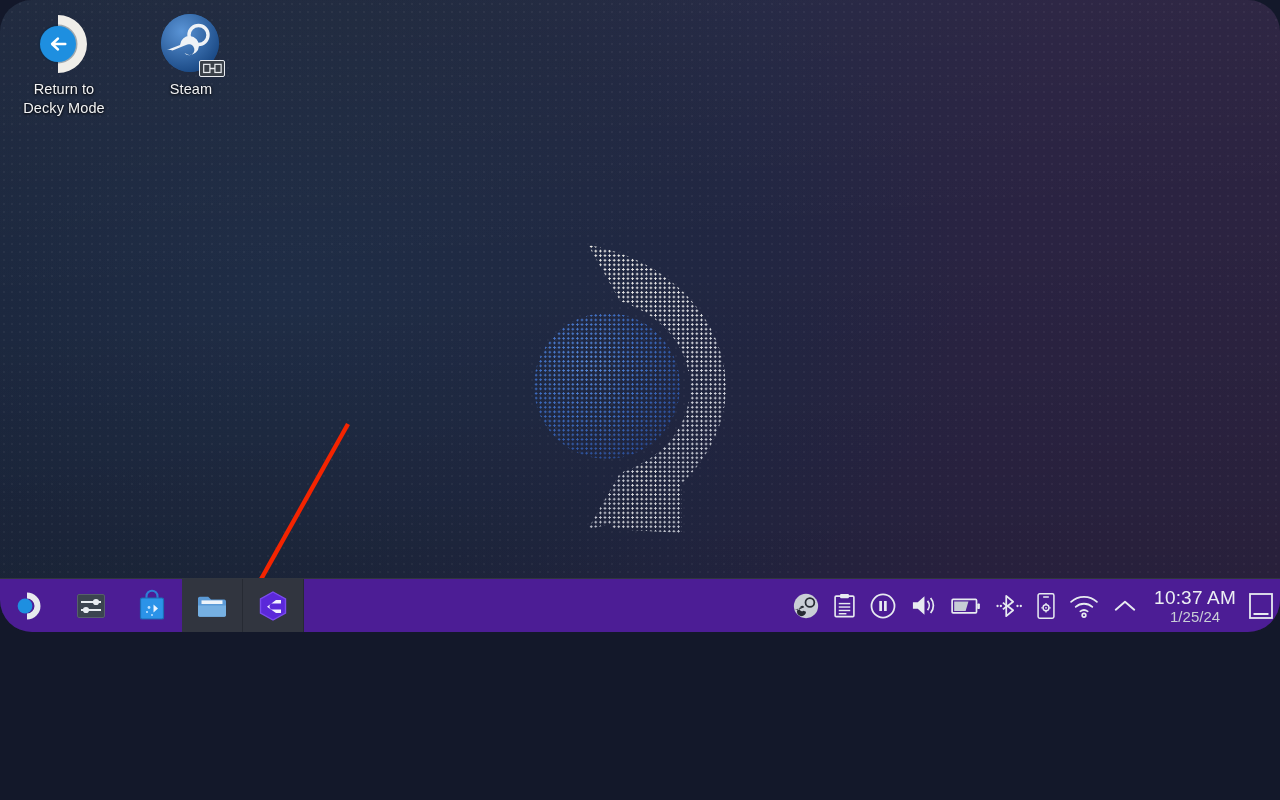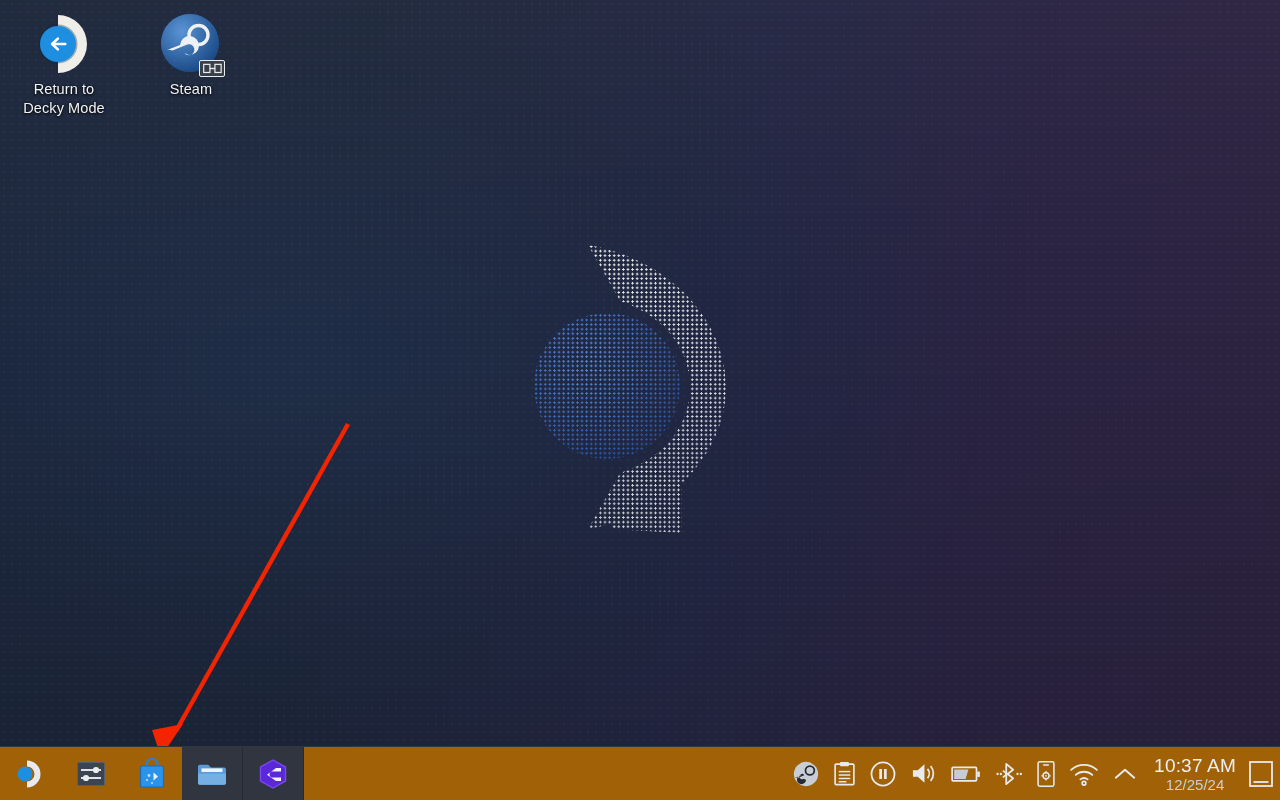--- a/index.html
+++ b/index.html
@@ -2,21 +2,21 @@
 <html><head>
 <meta charset="utf-8">
 <style>
   * { margin:0; padding:0; box-sizing:border-box; }
   html, body {
     width:1280px; height:800px; overflow:hidden;
     font-family:"Liberation Sans", sans-serif;
     background:#13182a;
   }
   #screen {
-    position:relative; width:1280px; height:800px; overflow:hidden;
+    position:relative; width:1280px; height:632px; overflow:hidden;border-radius:32px;
   }
 
   
   #wallpaper {
     position:absolute; inset:0;
     background:
       radial-gradient(ellipse 900px 620px at 23% 46%, rgba(32,48,76,0.70) 0%, rgba(28,40,66,0.30) 48%, rgba(0,0,0,0) 74%),
       linear-gradient(100deg, #1b2539 0%, #1d2639 26%, #232642 55%, #2a2342 76%, #2c2340 100%);
   }
   #wallpaper-dots {
@@ -96,21 +96,21 @@
     background:#3a4048; border:1.3px solid #e9ecf0; border-radius:2px;
     display:flex; align-items:center; justify-content:center;
   }
 
   
   #annotation { position:absolute; inset:0; pointer-events:none; }
 
   
   #taskbar {
     position:absolute; left:0; bottom:0; width:1280px; height:54px;
-    background:#a16207;
+    background:#4c1d95;
     border-top:1px solid #31363f;
     display:flex; align-items:stretch;
   }
   #tb-left { display:flex; align-items:stretch; }
   #tb-spacer { flex:1 1 auto; }
   #tb-right { display:flex; align-items:center; padding-right:2px; }
 
   .launcher-btn {
     width:60px; display:flex; align-items:center; justify-content:center;
     cursor:default;
@@ -347,21 +347,21 @@
       </div>
 
       <div class="tray-btn">
         <svg width="24" height="18" viewBox="0 0 26 18" aria-hidden="true">
           <path d="M3 13 L13 4.5 L23 13" fill="none" stroke="#e7ebf0" stroke-width="2.1" stroke-linecap="round" stroke-linejoin="round"></path>
         </svg>
       </div>
 
       <div id="clock">
         <div class="time">10:37 AM</div>
-        <div class="date">12/25/24</div>
+        <div class="date">1/25/24</div>
       </div>
 
       <div id="peek-btn">
         <svg width="26" height="28" viewBox="0 0 26 28" aria-hidden="true">
           <rect x="2" y="2" width="22" height="24" fill="none" stroke="#e7ebf0" stroke-width="1.8"></rect>
           <line x1="5.5" y1="22" x2="20.5" y2="22" stroke="#e7ebf0" stroke-width="1.8"></line>
         </svg>
       </div>
 
     </div>

